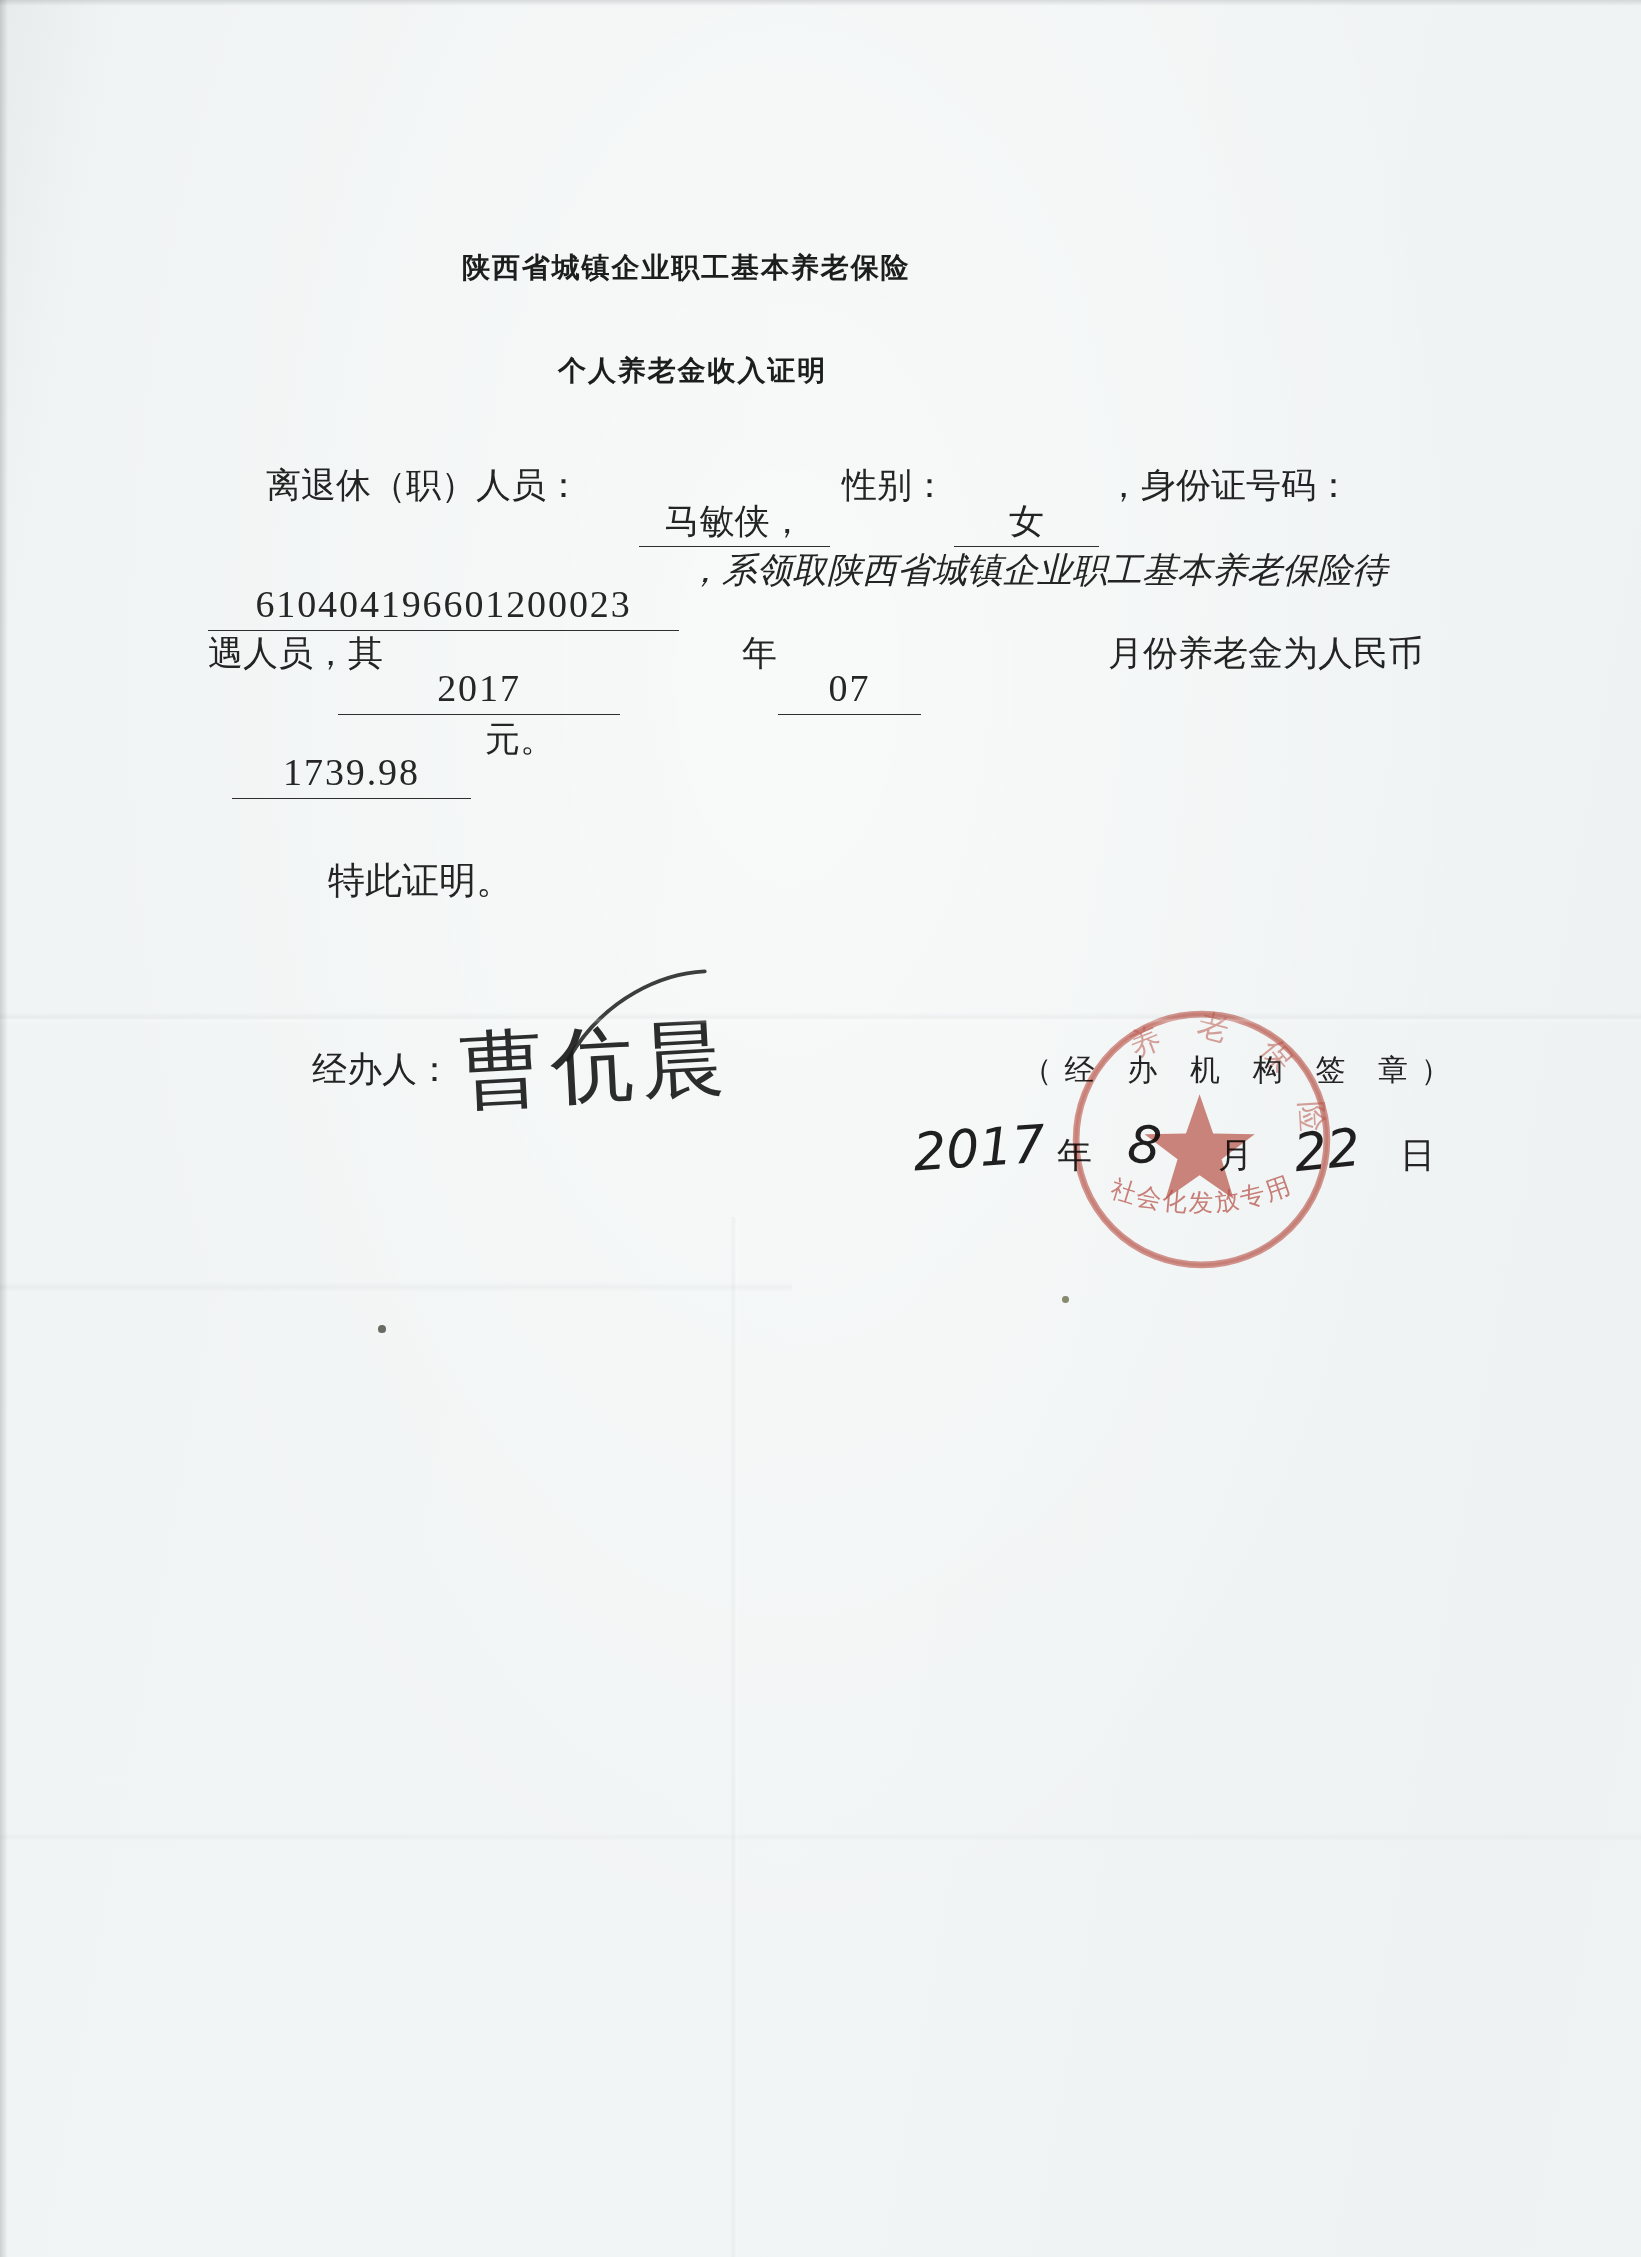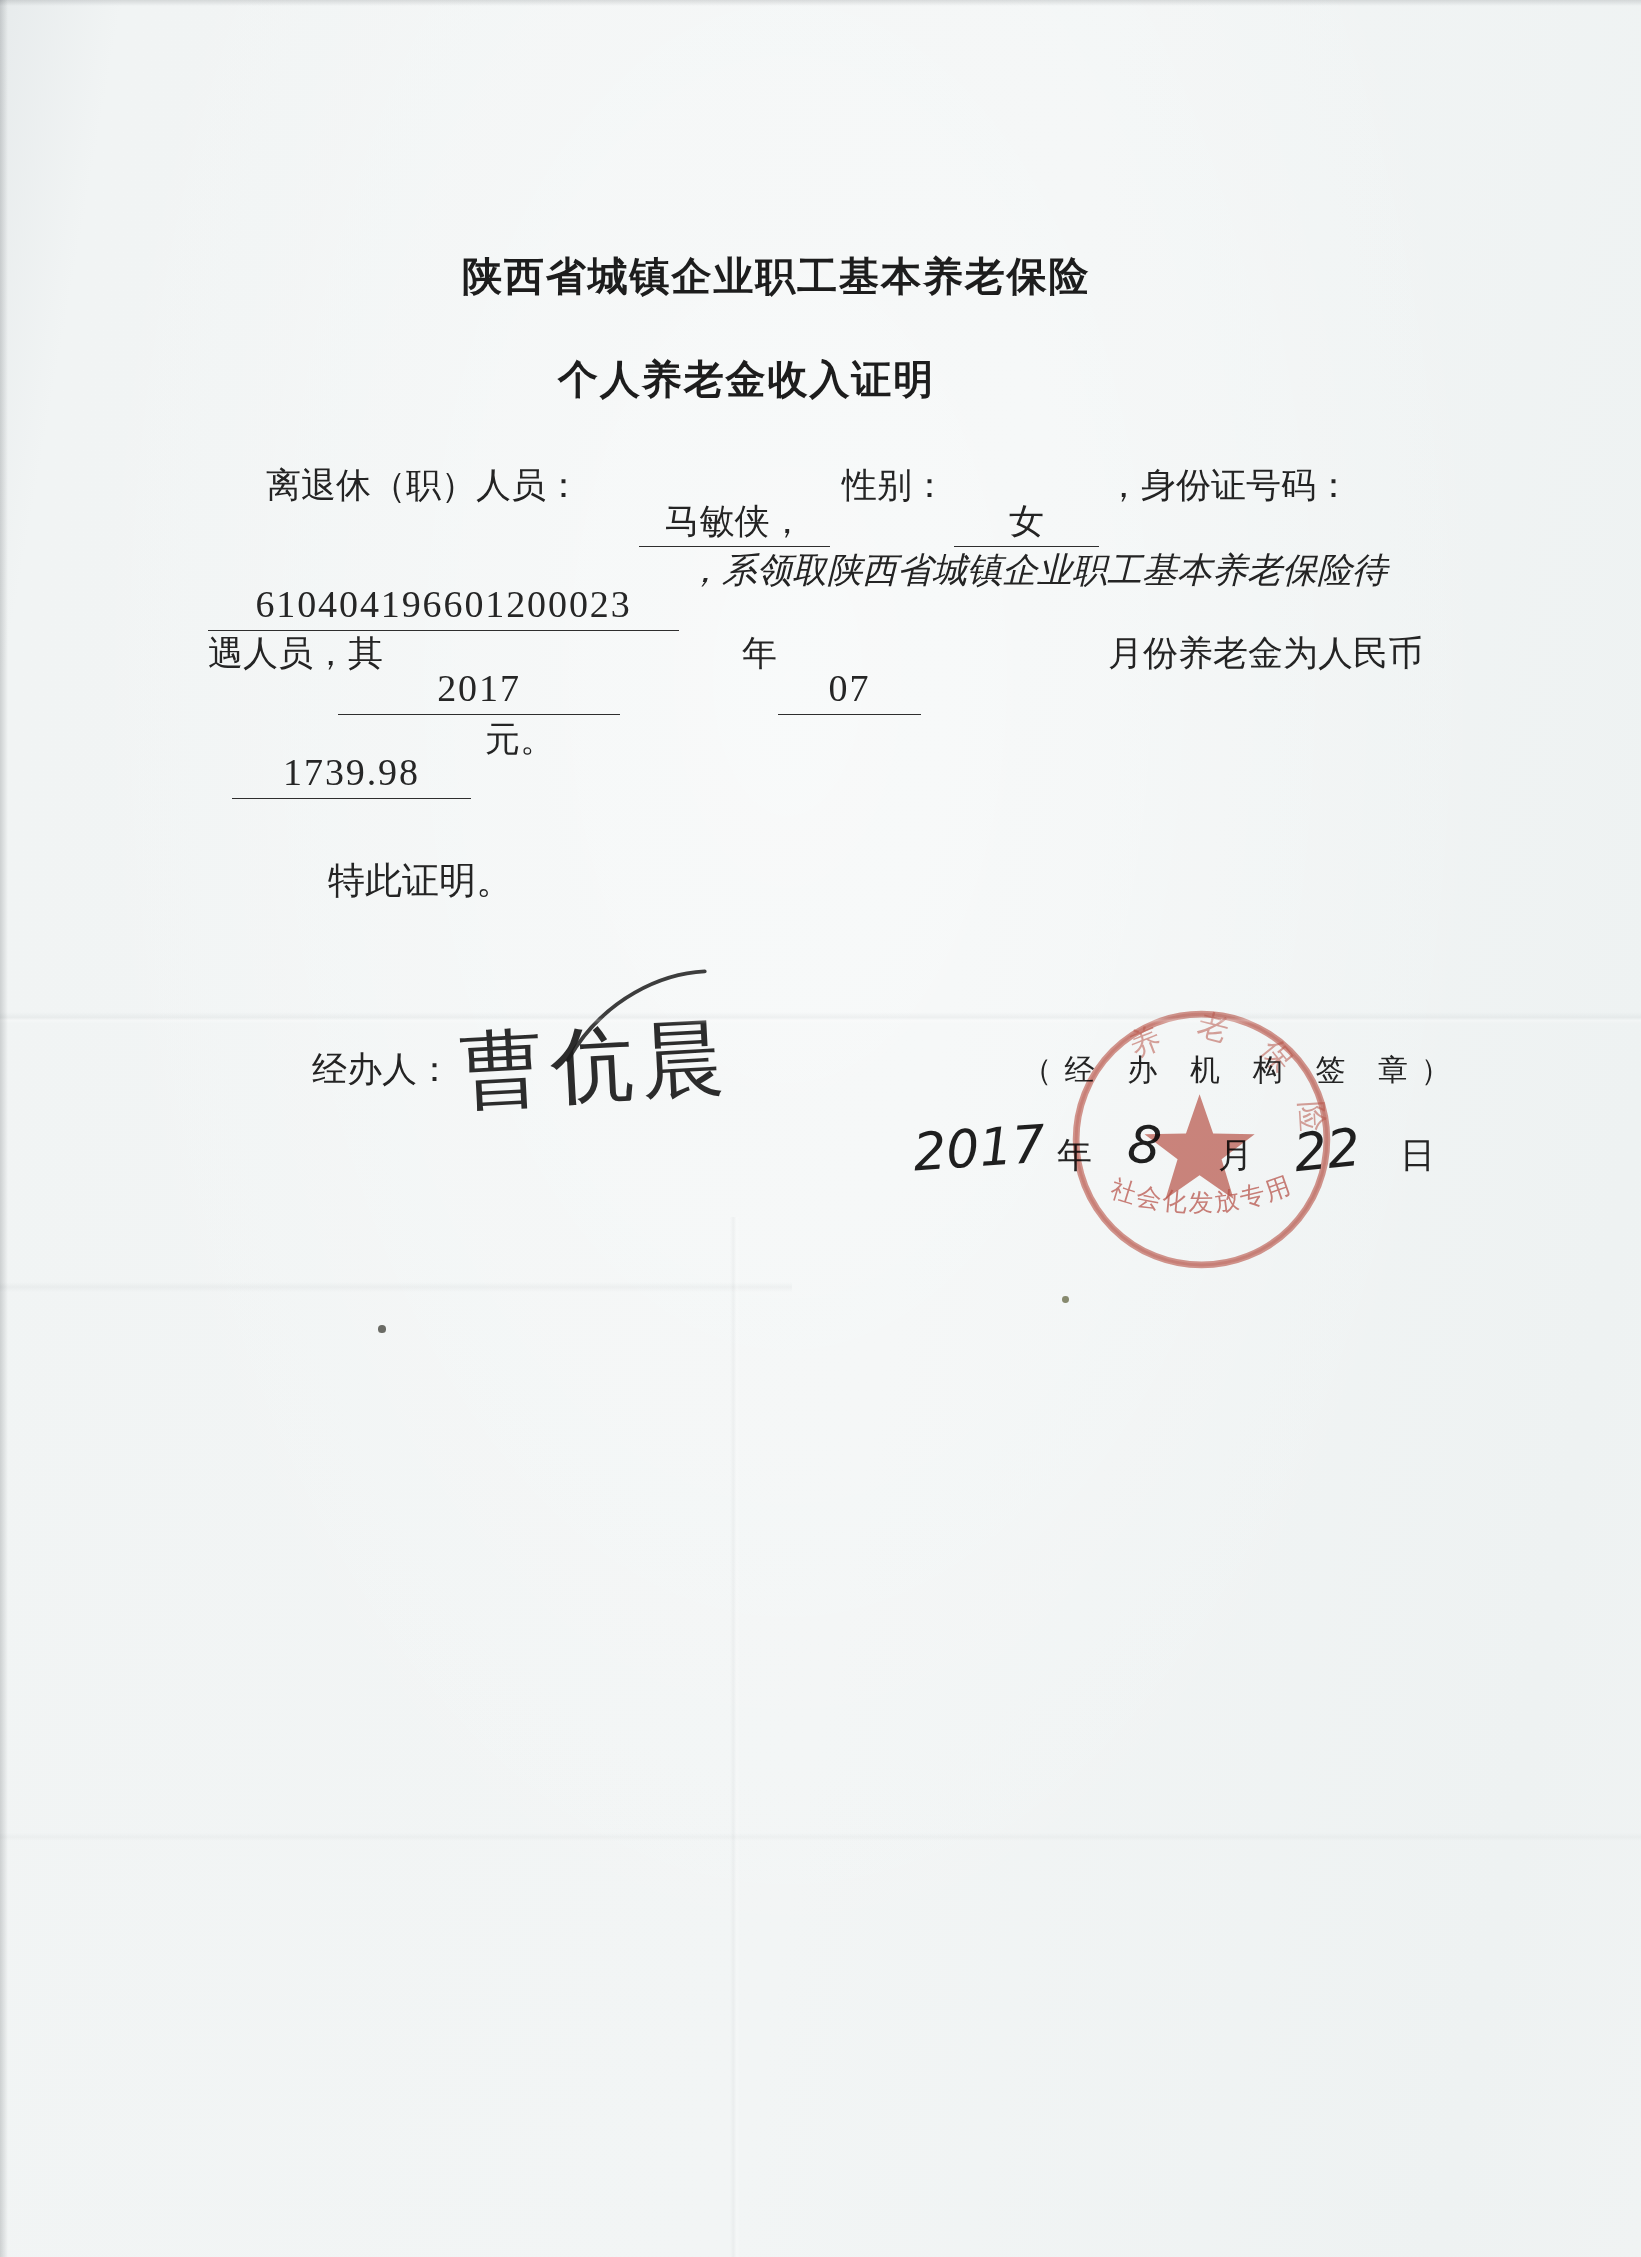--- a/index.html
+++ b/index.html
@@ -5,21 +5,21 @@
   html,body{margin:0;padding:0;width:1641px;height:2257px;overflow:hidden;}
   .paper{
     position:relative;width:1641px;height:2257px;
     background:
       radial-gradient(ellipse at 48% 30%, rgba(255,255,255,.5), rgba(255,255,255,0) 60%),
       linear-gradient(100deg,#e7ebec 0%,#f1f4f4 6%,#f2f5f5 55%,#eef2f2 90%,#f0f3f3 100%);
     font-family:"Liberation Serif","DejaVu Serif",serif;
     color:#262626;
   }
   .abs{position:absolute;white-space:nowrap;}
-  .title{font-family:Liberation Serif, serif;font-weight:700;font-size:40px;letter-spacing:1.9px;color:#1d1d1d;}
+  .title{font-family:Liberation Serif, serif;font-weight:700;font-size:28px;letter-spacing:1.9px;color:#1d1d1d;}
   .body-text{font-size:35px;line-height:48px;color:#242424;}
   .u{border-bottom:1.9px solid #2e2e2e;text-align:center;display:block;height:48px;margin-top:36px;}
   .u > span{display:inline-block;}
   .digits{font-size:38px;letter-spacing:1.9px;}
   .hw-num{font-family:"DejaVu Sans","Liberation Sans",sans-serif;font-style:italic;font-weight:300;font-size:52px;color:#1f1f1f;}
   .unit{font-size:35px;}
   .agency{font-size:30px;letter-spacing:12.6px;color:#242424;}
   .crease{position:absolute;pointer-events:none;}
   .speck{position:absolute;border-radius:50%;pointer-events:none;}
   .stampwrap{position:absolute;mix-blend-mode:multiply;pointer-events:none;}

